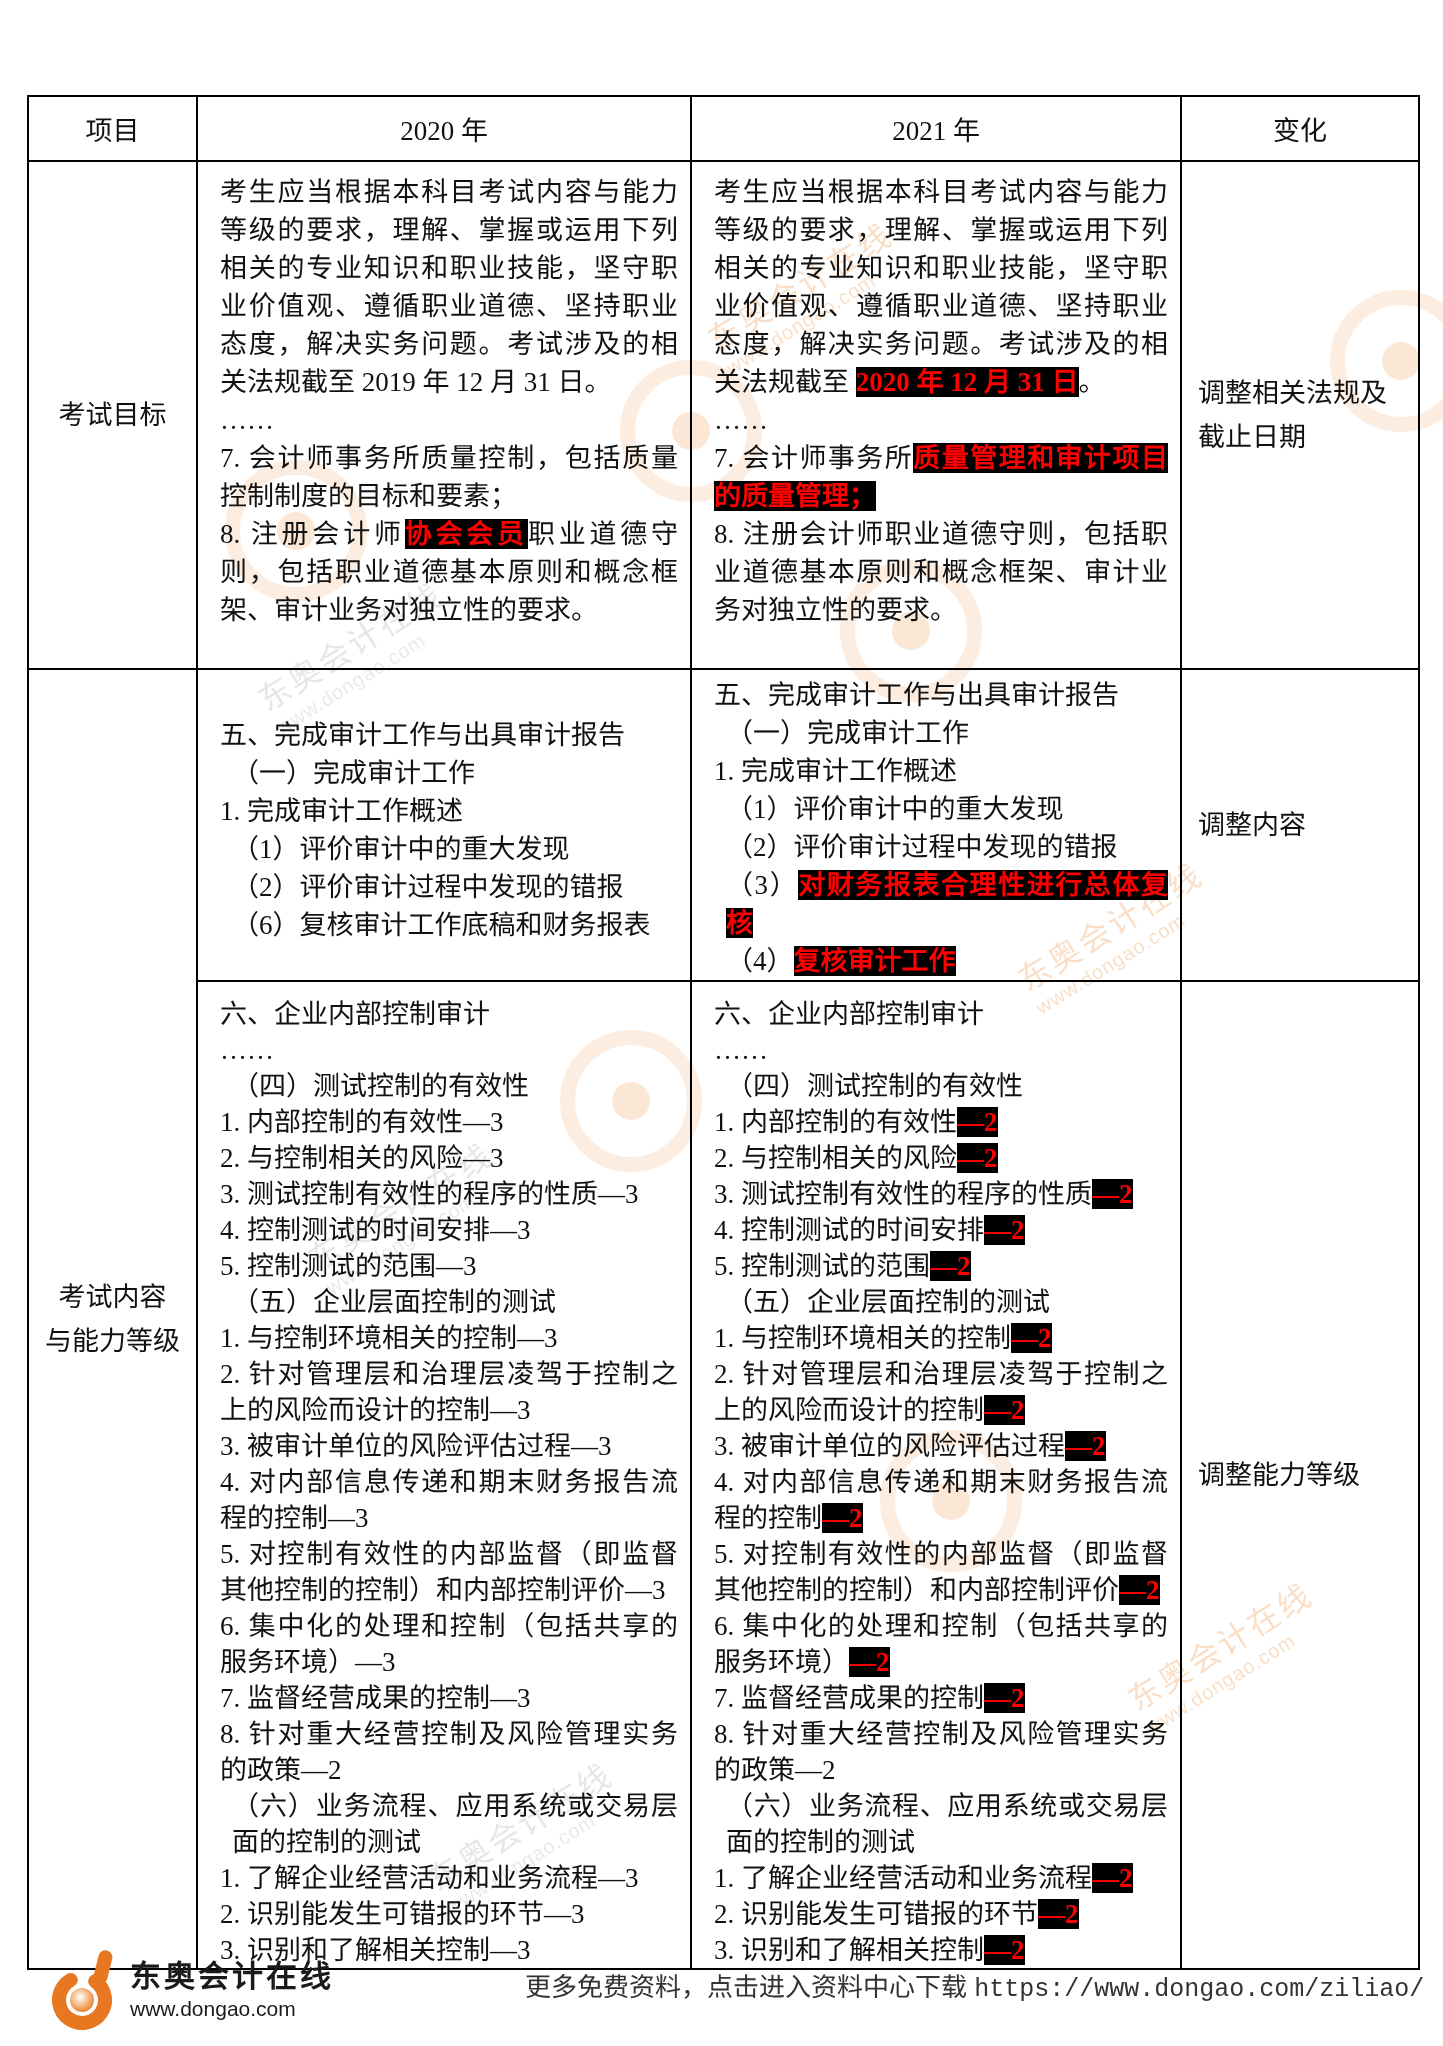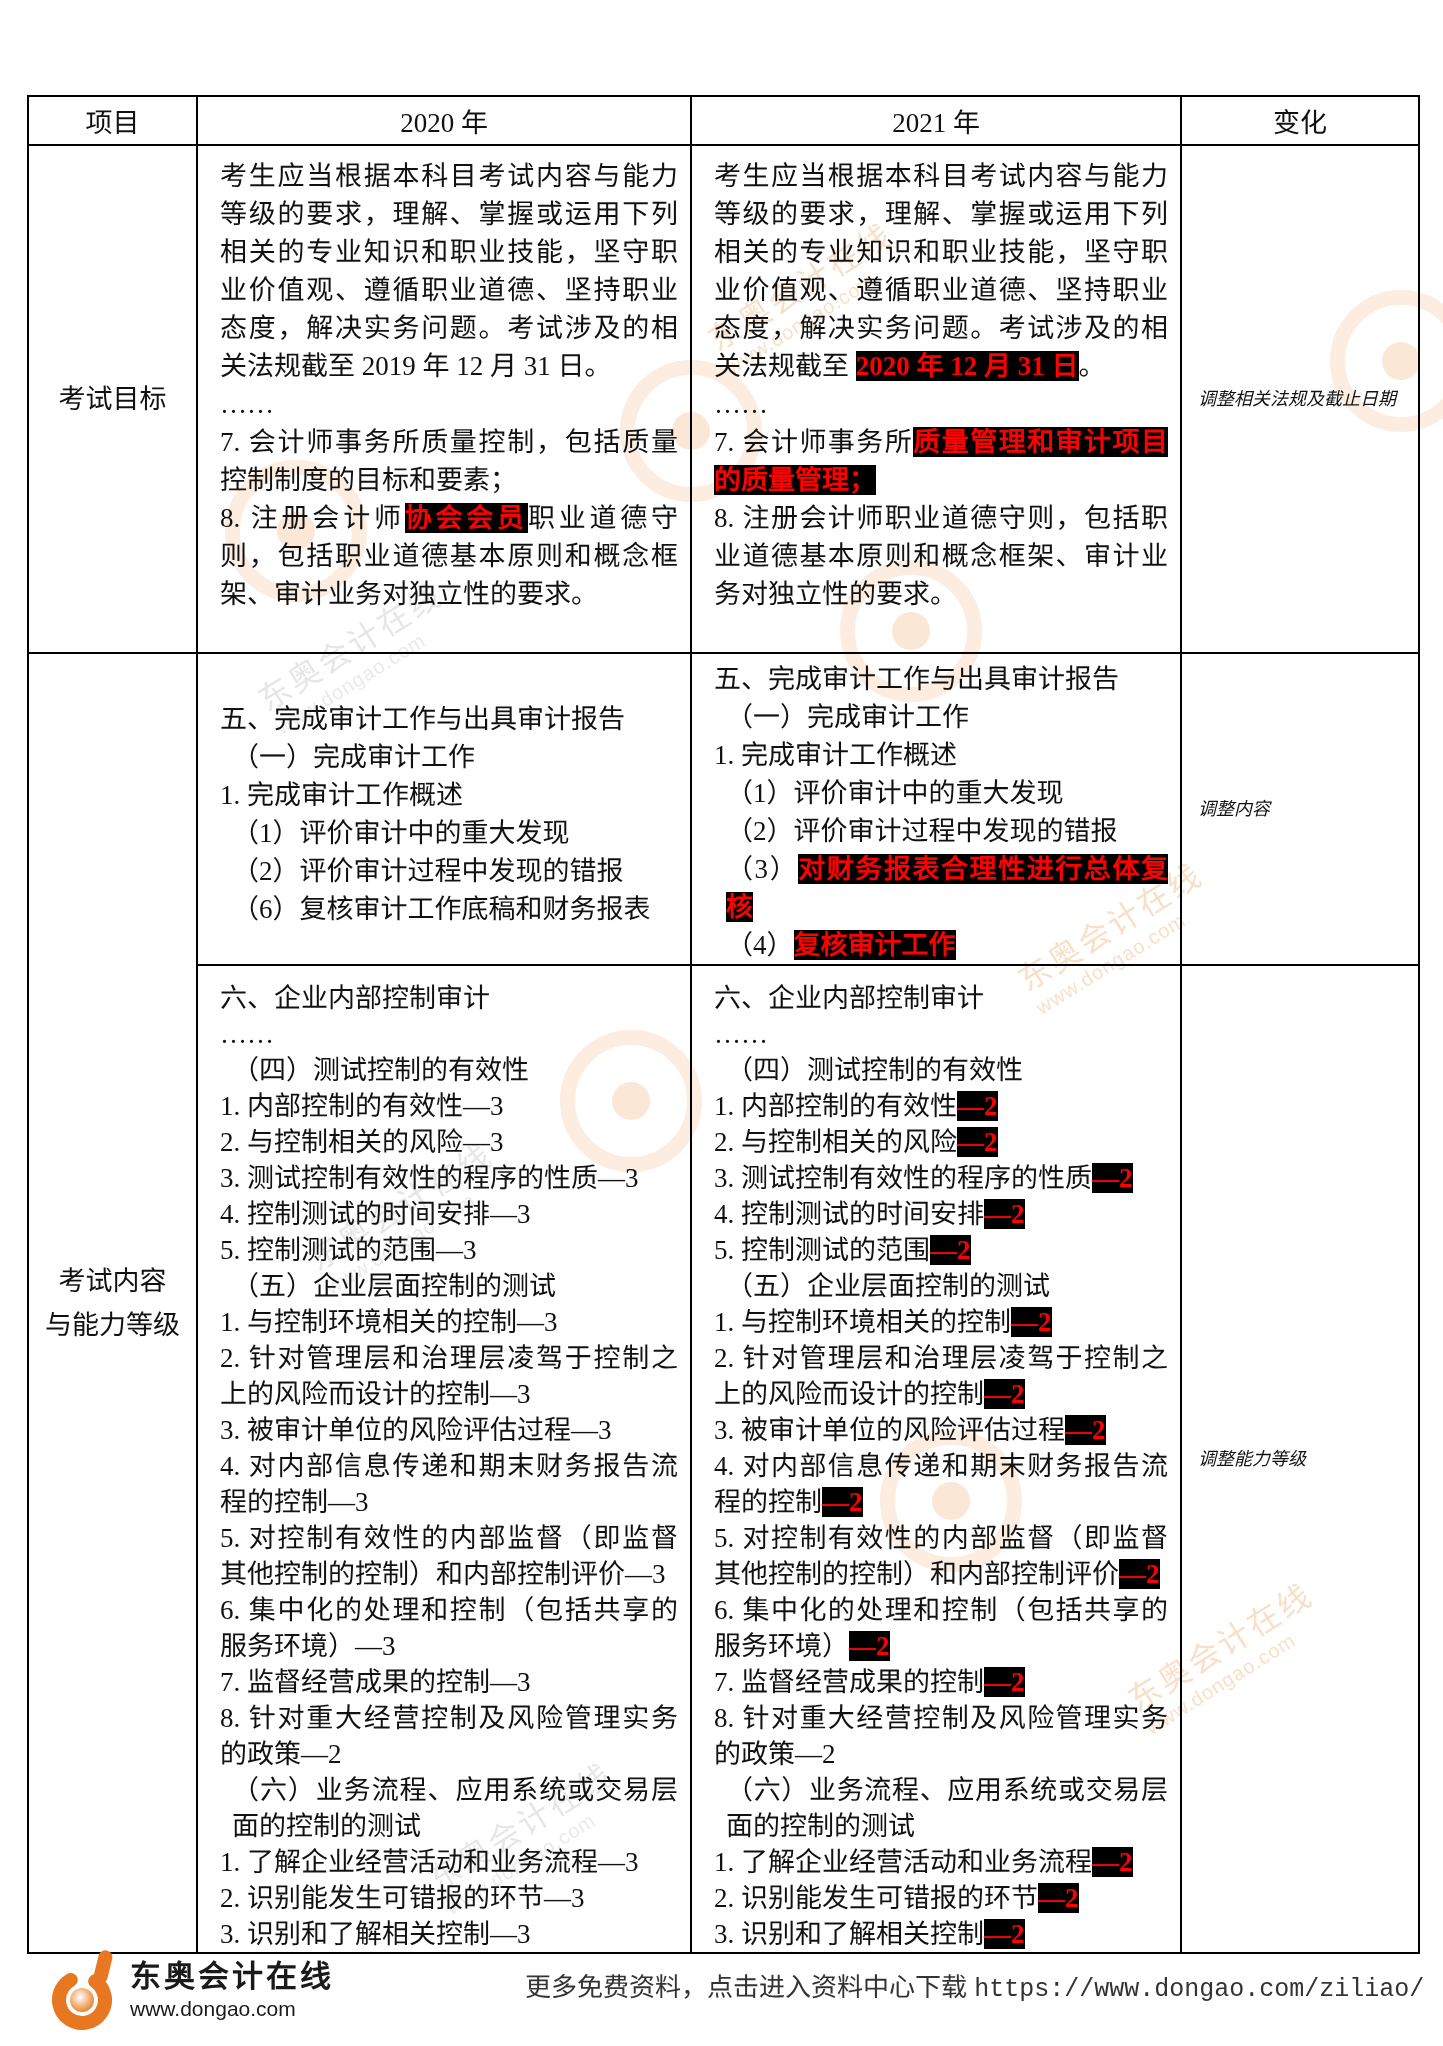--- a/index.html
+++ b/index.html
@@ -12,39 +12,39 @@
     position:absolute;top:16px;left:0;width:100%;margin:0;text-align:center;
     font-size:34px;font-weight:bold;letter-spacing:1px;color:#000;
   }
   
   table.cmp{
     position:absolute;left:27px;top:95px;width:1391px;
     border-collapse:collapse;table-layout:fixed;background:transparent;
   }
   .cmp th,.cmp td{border:2px solid #000;overflow:hidden;}
   .cmp th{
-    font-weight:normal;font-size:27px;text-align:center;vertical-align:middle;padding:4px;
+    font-weight:normal;font-size:27px;text-align:center;vertical-align:middle;padding:12px;
   }
   .r-head{height:40px;}
   .r1{height:508px;}
   .r2a{height:288px;}
   .r2b{height:986px;}
   .c-item{
     text-align:center;vertical-align:middle;font-size:27px;line-height:44px;
     white-space:pre-line;padding:3px 4px;
   }
   .c-body{
     vertical-align:top;font-size:27px;padding:10px 12px 0 22px;
   }
   .r1 .c-body{line-height:38px;padding-top:11px;}
   .r2a .c-body{line-height:38px;padding-top:6px;}
   .r2b .c-body{line-height:36px;padding-top:14px;}
   .pt-x{padding-top:46px !important;}
   .c-change{
-    vertical-align:middle;font-size:18px;line-height:44px;padding:0 8px 0 16px;font-style:italic;
+    vertical-align:middle;font-size:27px;line-height:44px;padding:0 8px 0 16px;
   }
   .para{margin:0;text-align:justify;}
   .para.ind{padding-left:12px;}
   .hl{background:#000000;color:#ff0000;font-weight:bold;}
   
   .footer-logo{
     position:absolute;left:52px;top:1950px;display:flex;align-items:flex-start;
     font-family:"Liberation Sans","DejaVu Sans",sans-serif;
   }
   .logo-icon{width:66px;height:82px;margin-right:12px;}

